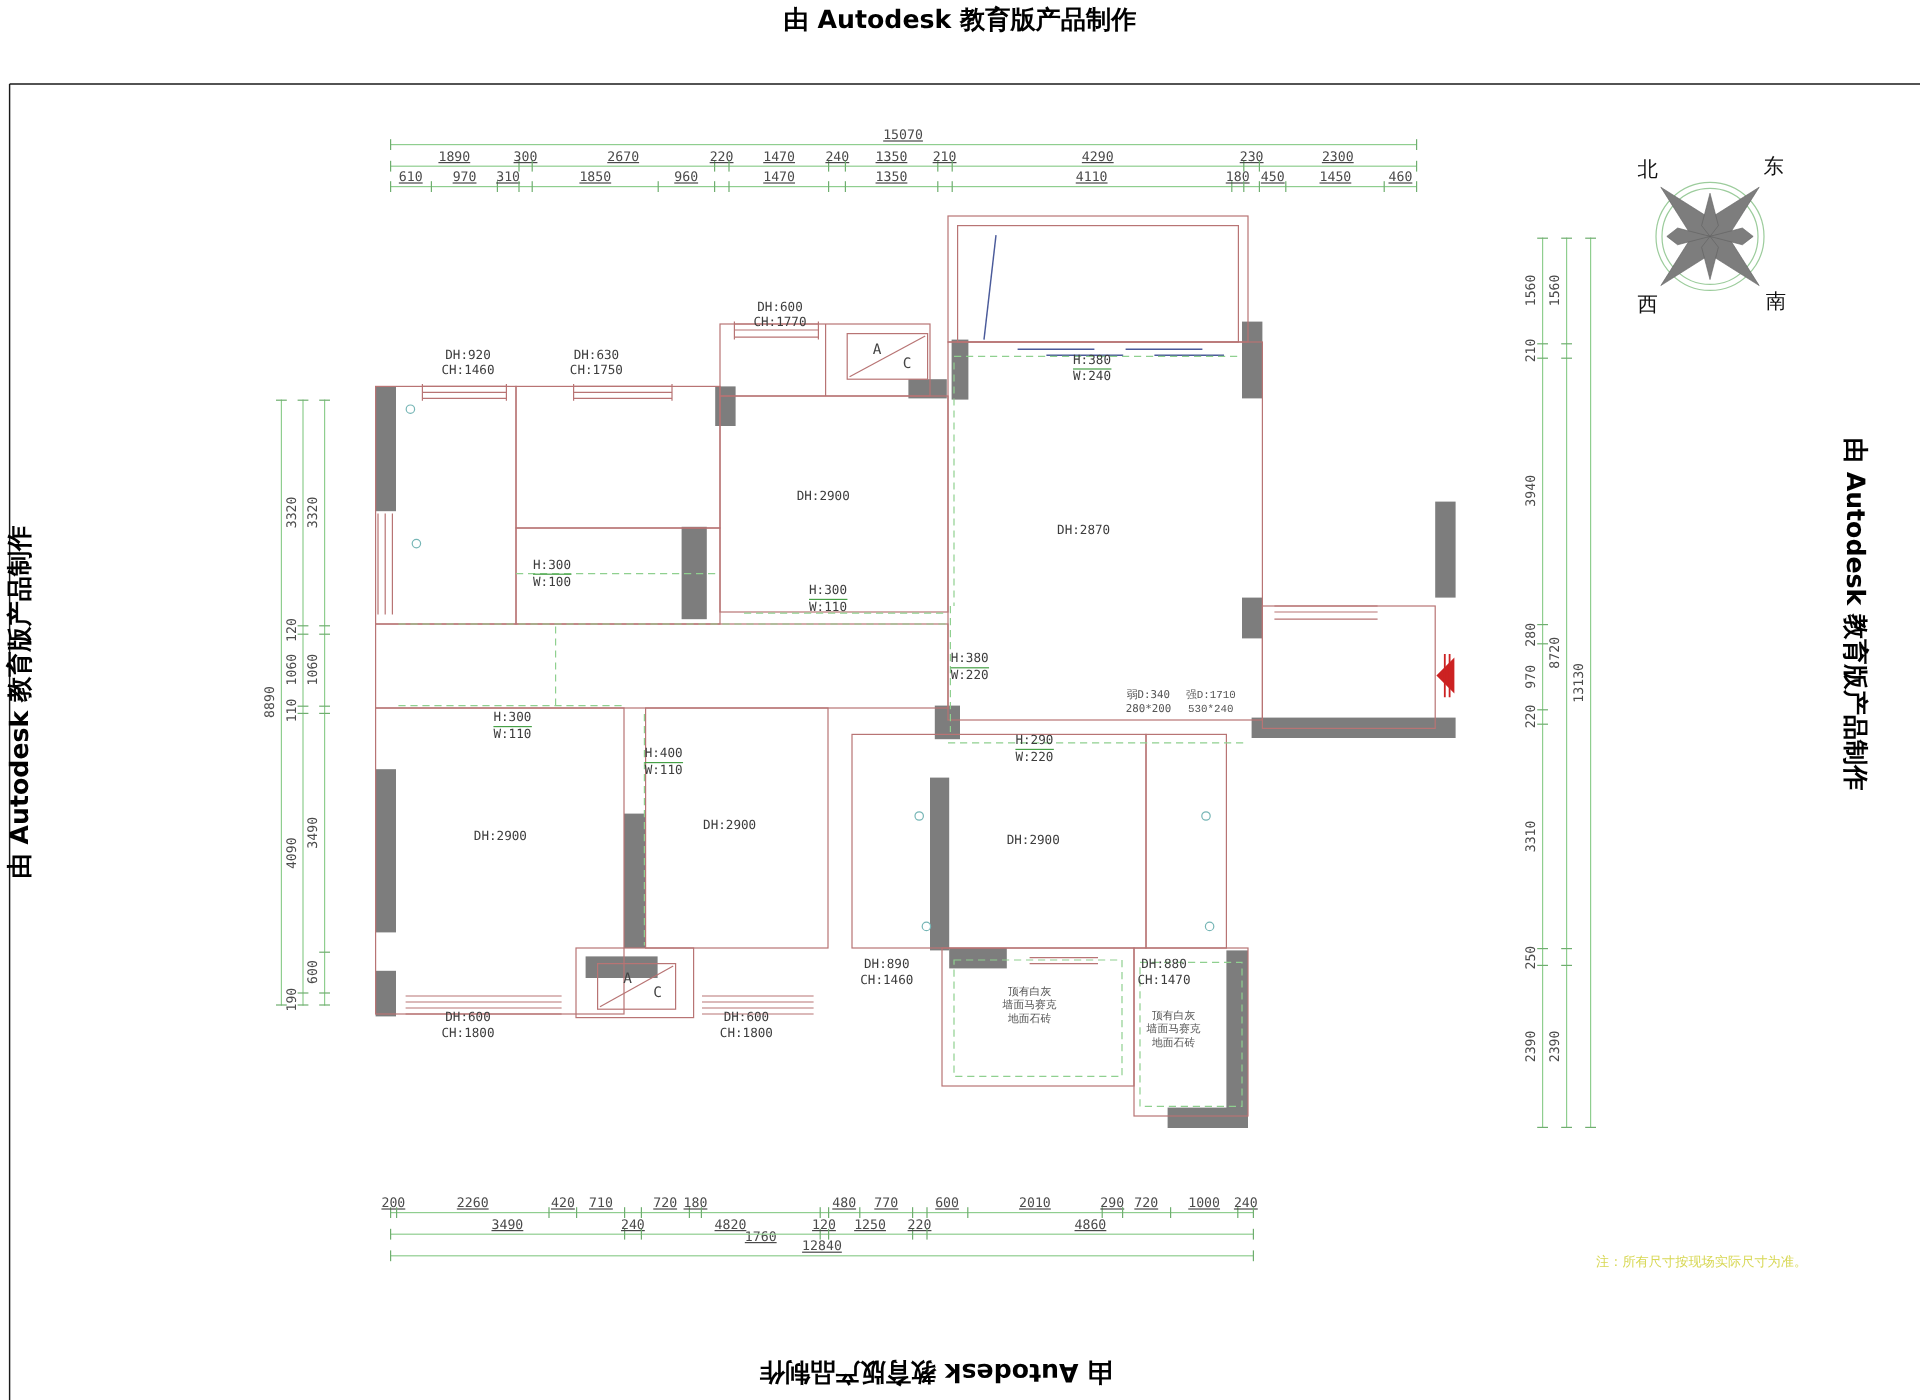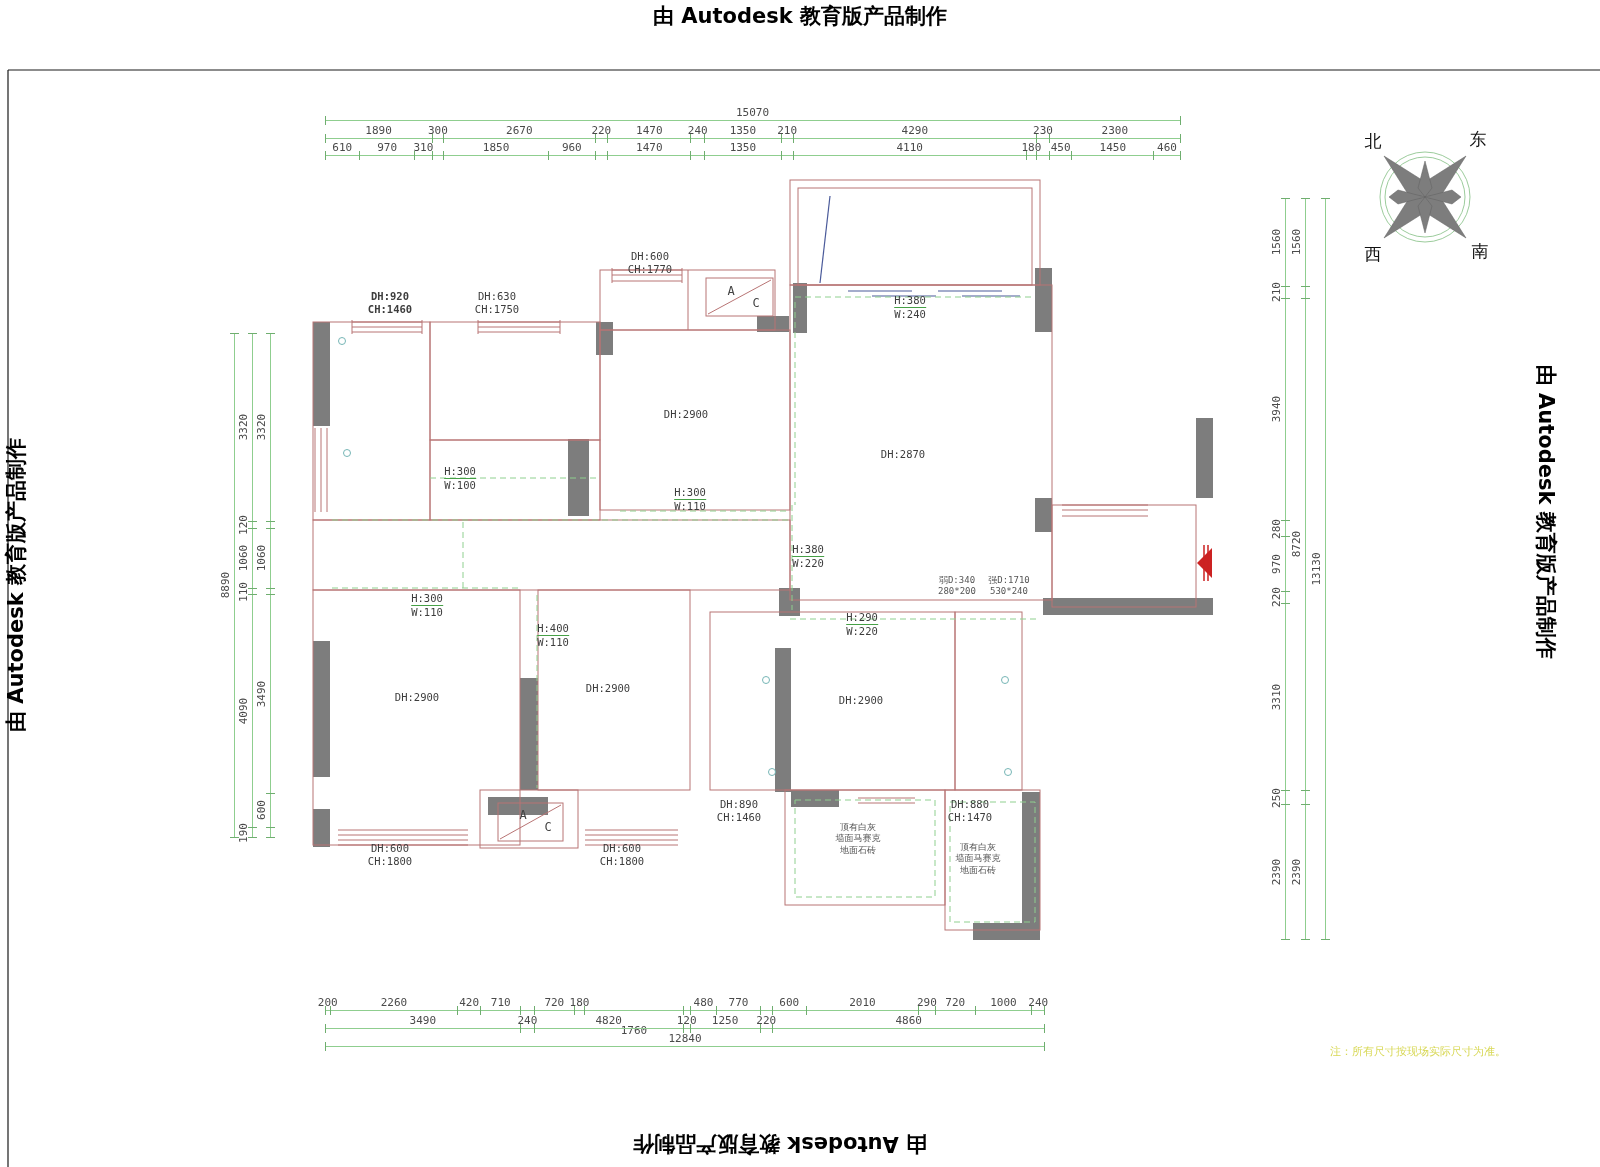--- a/index.html
+++ b/index.html
@@ -8,21 +8,21 @@
   .wm{position:absolute;font-size:21px;font-weight:bold;color:#000;white-space:nowrap;
       font-family:"DejaVu Sans",sans-serif;}
   .wm.top{left:800px;top:2px;transform:translateX(-50%);}
   .wm.bottom{left:780px;top:1130px;transform:translateX(-50%) rotate(180deg);}
   .wm.left{left:2px;top:585px;transform-origin:0 0;transform:rotate(-90deg) translateX(-50%);}
   .wm.right{left:1560px;top:400px;transform-origin:0 0;transform:rotate(90deg) translateX(-12%);}
   .dim-line{position:absolute;background:#8fce8f;}
   .dim-tick{position:absolute;background:#6fae6f;}
   .dim-label{position:absolute;font-size:11px;color:#4a4a4a;white-space:nowrap;
              font-family:"DejaVu Sans Mono",monospace;}
-  .dim-label.h{transform:translate(-50%,0);}
+  .dim-label.h{transform:translate(-50%,0);text-decoration:underline;}
   .dim-label.v{transform:translate(-50%,-50%) rotate(-90deg);}
   .ann{position:absolute;font-size:10.5px;line-height:1.25;color:#3d3d3d;text-align:center;
        transform:translateX(-50%);white-space:nowrap;font-family:"DejaVu Sans Mono",monospace;}
   .ann.tiny{font-size:9px;color:#555;}
   .ann.beam div:first-child{border-bottom:1px solid #46a046;}
   .ann.ac{font-size:12px;color:#444;}
   .note{position:absolute;left:1330px;top:1044px;font-size:11px;color:#d8d855;white-space:nowrap;}
   .compass-label{position:absolute;font-size:17px;color:#111;transform:translate(-50%,-50%);}
   svg{position:absolute;left:0;top:0;}
 </style>
@@ -333,40 +333,40 @@
       <div class="dim-tick" style="left: 1301px; top: 790.185px; width: 9px; height: 1px;"></div>
       <div class="dim-tick" style="left: 1301px; top: 804.31px; width: 9px; height: 1px;"></div>
       <div class="dim-label v" style="left: 1296px; top: 872.327px;">2390</div>
       <div class="dim-tick" style="left: 1301px; top: 939.345px; width: 9px; height: 1px;"></div>
       <div class="dim-line" style="left: 1325px; top: 198px; width: 1px; height: 741.845px;"></div>
       <div class="dim-tick" style="left: 1321px; top: 197.5px; width: 9px; height: 1px;"></div>
       <div class="dim-label v" style="left: 1316px; top: 568.923px;">13130</div>
       <div class="dim-tick" style="left: 1321px; top: 939.345px; width: 9px; height: 1px;"></div>
     </div>
   <div id="labels">
-      <div class="ann" style="left: 390px; top: 290px; font-weight: bold;">
+      <div class="ann" style="left: 390px; top: 290px;">
         <div>DH:920</div>
         <div>CH:1460</div>
       </div>
       <div class="ann" style="left: 497px; top: 290px;">
         <div>DH:630</div>
         <div>CH:1750</div>
       </div>
       <div class="ann" style="left: 650px; top: 250px;">
         <div>DH:600</div>
         <div>CH:1770</div>
       </div>
       <div class="ann" style="left: 686px; top: 408px;">
         <div>DH:2900</div>
       </div>
       <div class="ann beam" style="left: 910px; top: 294px;">
         <div>H:380</div>
         <div>W:240</div>
       </div>
-      <div class="ann" style="left: 903px; top: 448px; text-align: center;">
+      <div class="ann" style="left: 903px; top: 436px; text-align: center;">
         <div>DH:2870</div>
       </div>
       <div class="ann beam" style="left: 460px; top: 465px;">
         <div>H:300</div>
         <div>W:100</div>
       </div>
       <div class="ann beam" style="left: 690px; top: 486px;">
         <div>H:300</div>
         <div>W:110</div>
       </div>
@@ -383,21 +383,21 @@
         <div>W:110</div>
       </div>
       <div class="ann beam" style="left: 862px; top: 611px;">
         <div>H:290</div>
         <div>W:220</div>
       </div>
       <div class="ann tiny" style="left: 957px; top: 575px;">
         <div>弱D:340</div>
         <div>280*200</div>
       </div>
-      <div class="ann tiny" style="left: 1009px; top: 575px;">
+      <div class="ann tiny" style="left: 1009px; top: 575px; font-family: Liberation Mono, monospace;">
         <div>强D:1710</div>
         <div>530*240</div>
       </div>
       <div class="ann" style="left: 417px; top: 691px;">
         <div>DH:2900</div>
       </div>
       <div class="ann" style="left: 608px; top: 682px;">
         <div>DH:2900</div>
       </div>
       <div class="ann" style="left: 861px; top: 694px;">

